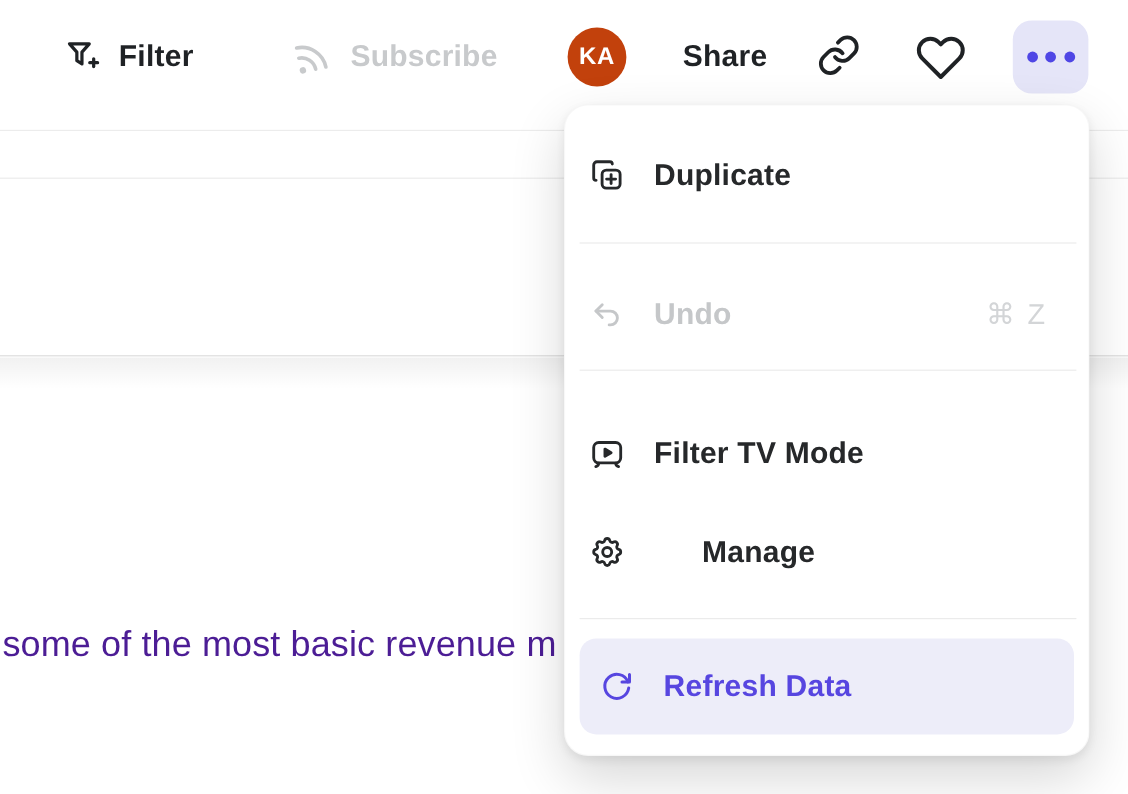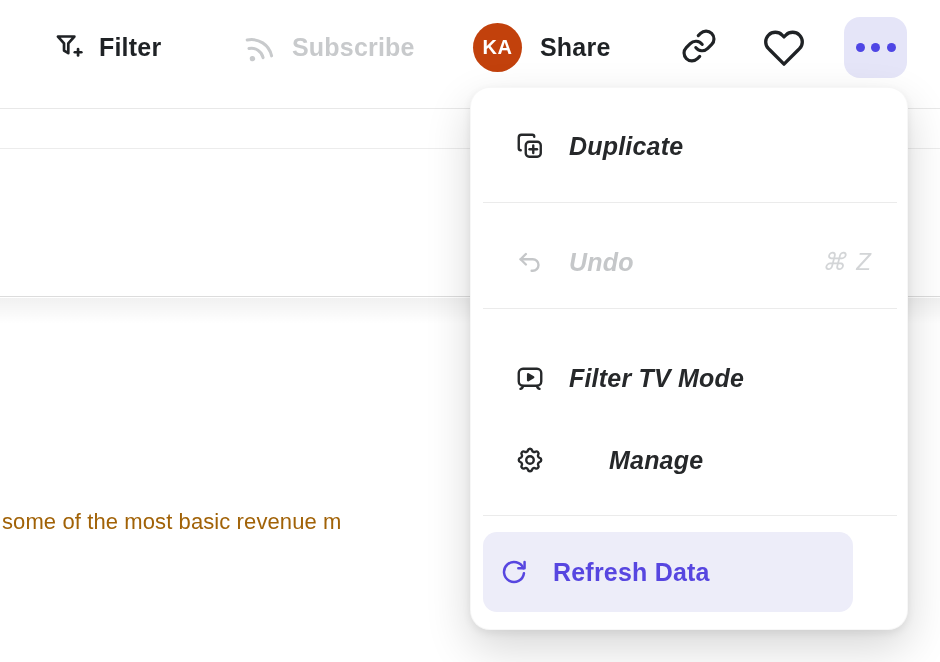--- a/index.html
+++ b/index.html
@@ -7,33 +7,33 @@
   body { font-family:"Liberation Sans", sans-serif; background:#ffffff; position:relative; }
 
   .stage { position:absolute; inset:0; width:940px; height:662px; background:#fff; }
 
   
   .toolbar-line { position:absolute; left:0; top:108px; width:940px; height:1px; background:#e8e8e8; z-index:1; }
   .content-card { position:absolute; left:0; top:148px; width:940px; height:149px; background:#ffffff;
                   border-top:1px solid #ececec; border-bottom:1px solid #dcdcdc; z-index:1; }
   .card-shadow  { position:absolute; left:0; top:298px; width:940px; height:26px;
                   background:linear-gradient(to bottom, rgba(0,0,0,0.055), rgba(0,0,0,0)); z-index:1; }
-  .bg-paragraph { position:absolute; left:2px; top:505px; width:600px; font-size:22px; line-height:34px;
-                  color:#a16207; letter-spacing:0.1px; white-space:nowrap; z-index:1; }
+  .bg-paragraph { position:absolute; left:2px; top:521px; width:600px; font-size:30px; line-height:34px;
+                  color:#4c1d95; letter-spacing:0.1px; white-space:nowrap; z-index:1; }
 
   
   .toolbar { position:absolute; left:0; top:0; width:940px; height:108px; background:#fff; z-index:2; }
   .tool { position:absolute; display:flex; align-items:center; gap:13px; height:48px; top:23px; cursor:pointer; }
   .tool .label { font-size:25px; font-weight:600; color:#1f2225; letter-spacing:0.2px; }
   .tool.disabled .label { color:#c8cacc; }
   .tool.disabled { cursor:default; }
 
   .filter-tool    { left:52px;text-align:center; }
   .subscribe-tool { left:241px; }
-  .share-tool     { left:540px; }
+  .share-tool     { left:569px; }
 
   .icon { display:inline-flex; align-items:center; justify-content:center; }
   .icon svg { display:block; }
 
   .avatar { position:absolute; left:473px; top:23px; width:49px; height:49px; border-radius:50%;
             background:#c2410c; color:#ffffff; font-weight:700; font-size:20px; letter-spacing:0.5px;
             display:flex; align-items:center; justify-content:center; }
 
   .icon-btn { position:absolute; top:27px; background:none; border:none; cursor:pointer; padding:0; }
   .link-btn  { left:680px; }
@@ -44,39 +44,39 @@
               display:flex; align-items:center; justify-content:center; gap:6.5px; }
   .more-btn .dot { width:9px; height:9px; border-radius:50%; background:#4f46e5; }
 
   
   .menu-panel { position:absolute; left:470px; top:87px; width:438px; height:543px; background:#ffffff;
                 border-radius:20px; z-index:10;
                 box-shadow:0 3px 8px rgba(0,0,0,0.07), 0 18px 45px rgba(0,0,0,0.16);
                 border:1px solid rgba(0,0,0,0.03); }
 
   .menu-row { position:absolute; left:0; width:438px; height:58px; display:flex; align-items:center;
-              padding-left:44px; cursor:pointer;font-style:italic; }
+              padding-left:20px; cursor:pointer; }
   .menu-row .mi { width:30px; height:30px; flex:0 0 30px; color:#26282a; }
   .menu-row .mlabel { margin-left:24px; font-size:25px; font-weight:600; color:#26282a; letter-spacing:0.2px; }
 
   .row-duplicate { top:29px; }
   .row-undo      { top:145px; cursor:default;justify-content:flex-end; }
   .row-tv        { top:261px; }
   .row-manage    { top:343px;gap:40px; }
 
   .row-undo .mi { color:#c5c7c9; }
   .row-undo .mlabel { color:#c5c7c9; }
   .shortcut { margin-left:auto; margin-right:36px; font-size:24px; font-weight:400; color:#d3d5d7; letter-spacing:2px; }
 
   .menu-divider { position:absolute; left:12px; width:414px; height:1px; background:#ebebeb; }
   .div-1 { top:114px; }
   .div-2 { top:220px; }
   .div-3 { top:427px; }
 
-  .row-refresh { position:absolute; left:12px; top:444px; width:370px; height:80px; border-radius:14px;
+  .row-refresh { position:absolute; left:12px; top:444px; width:412px; height:80px; border-radius:14px;
                  background:#ededf9; display:flex; align-items:center; padding-left:16px; cursor:pointer; }
   .row-refresh .mi { width:30px; height:30px; flex:0 0 30px; color:#5746e0; }
   .row-refresh .mlabel { margin-left:24px; font-size:25px; font-weight:600; color:#5746e0; letter-spacing:0.2px; }
 </style>
 </head>
 <body>
 
 <div class="stage">
 
   <div class="toolbar-line"></div>

